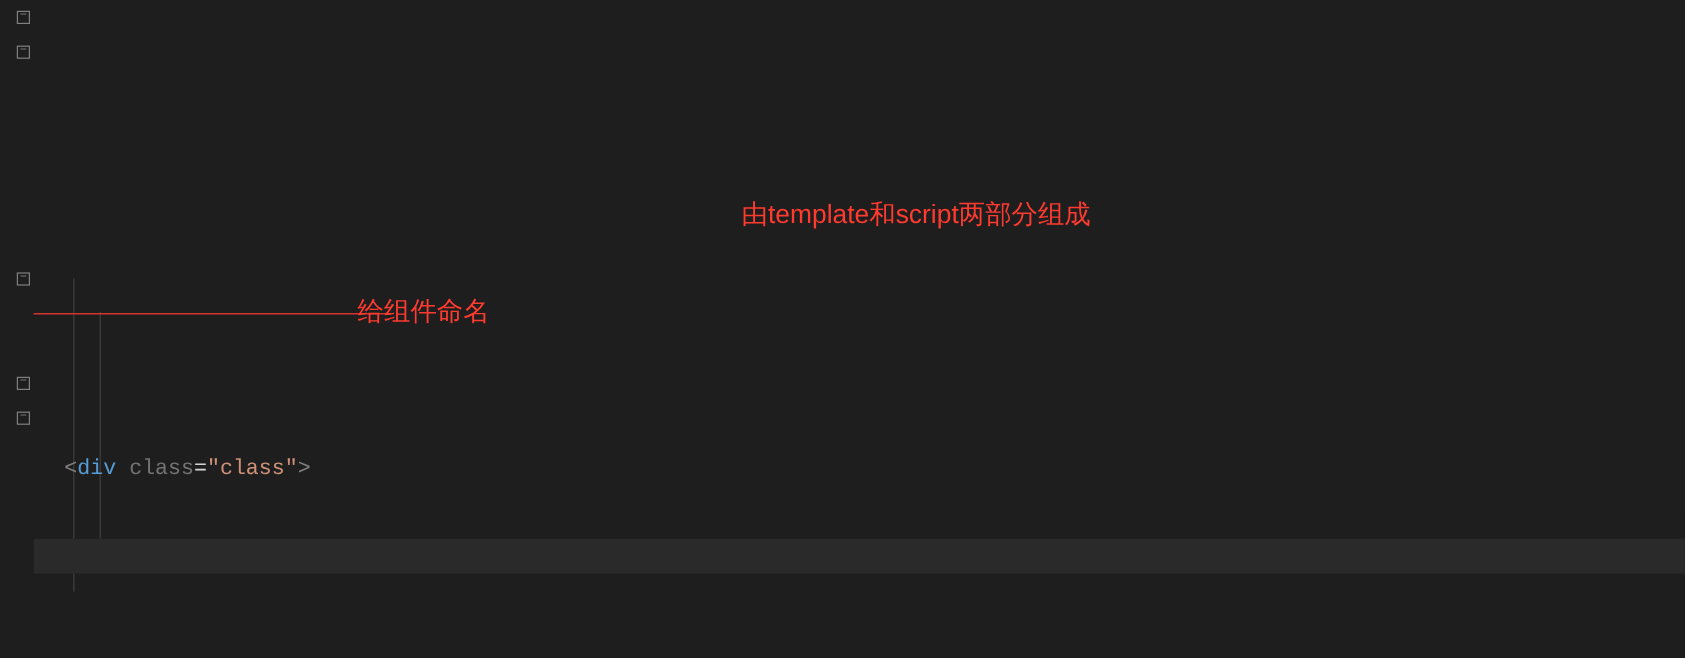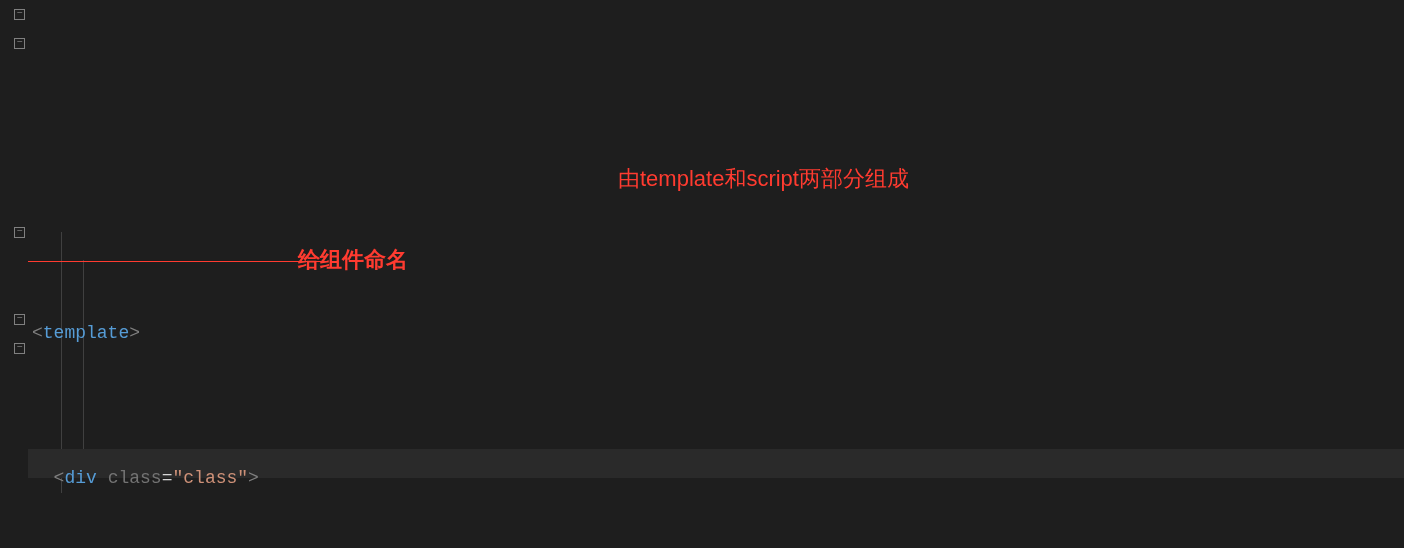--- a/index.html
+++ b/index.html
@@ -108,21 +108,20 @@
   <div class="code">
 
     
     <div class="vline" style="left:33px; top:232px; height:261px"></div>
     <div class="vline" style="left:55px; top:260px; height:203px"></div>
 
     
     <div class="hl-line" style="top:449px"></div>
 
     
-    <div class="line"><span class="bracket">&lt;</span><span class="tag">template</span><span class="bracket">&gt;</span></div>
 
     
     <div class="line">  <span class="bracket">&lt;</span><span class="tag">div</span><span> </span><span class="attr">class</span><span class="oper">=</span><span class="string">"</span><span class="string">class</span><span class="string">"</span><span class="bracket">&gt;</span></div>
 
     
     
 
     
     
 
@@ -166,16 +165,16 @@
     
 
     
     
 
     
     <div class="red-rule" style="left:0px; top:261px; width:298px;"></div>
 
     
     <div class="anno" style="left:590px; top:164px;">由template和script两部分组成</div>
-    <div class="anno" style="left:270px; top:245px;font-weight:bold;">给组件命名</div>
+    <div class="anno" style="left:270px; top:245px;">给组件命名</div>
 
   </div>
 </div>
 
 </body></html>

